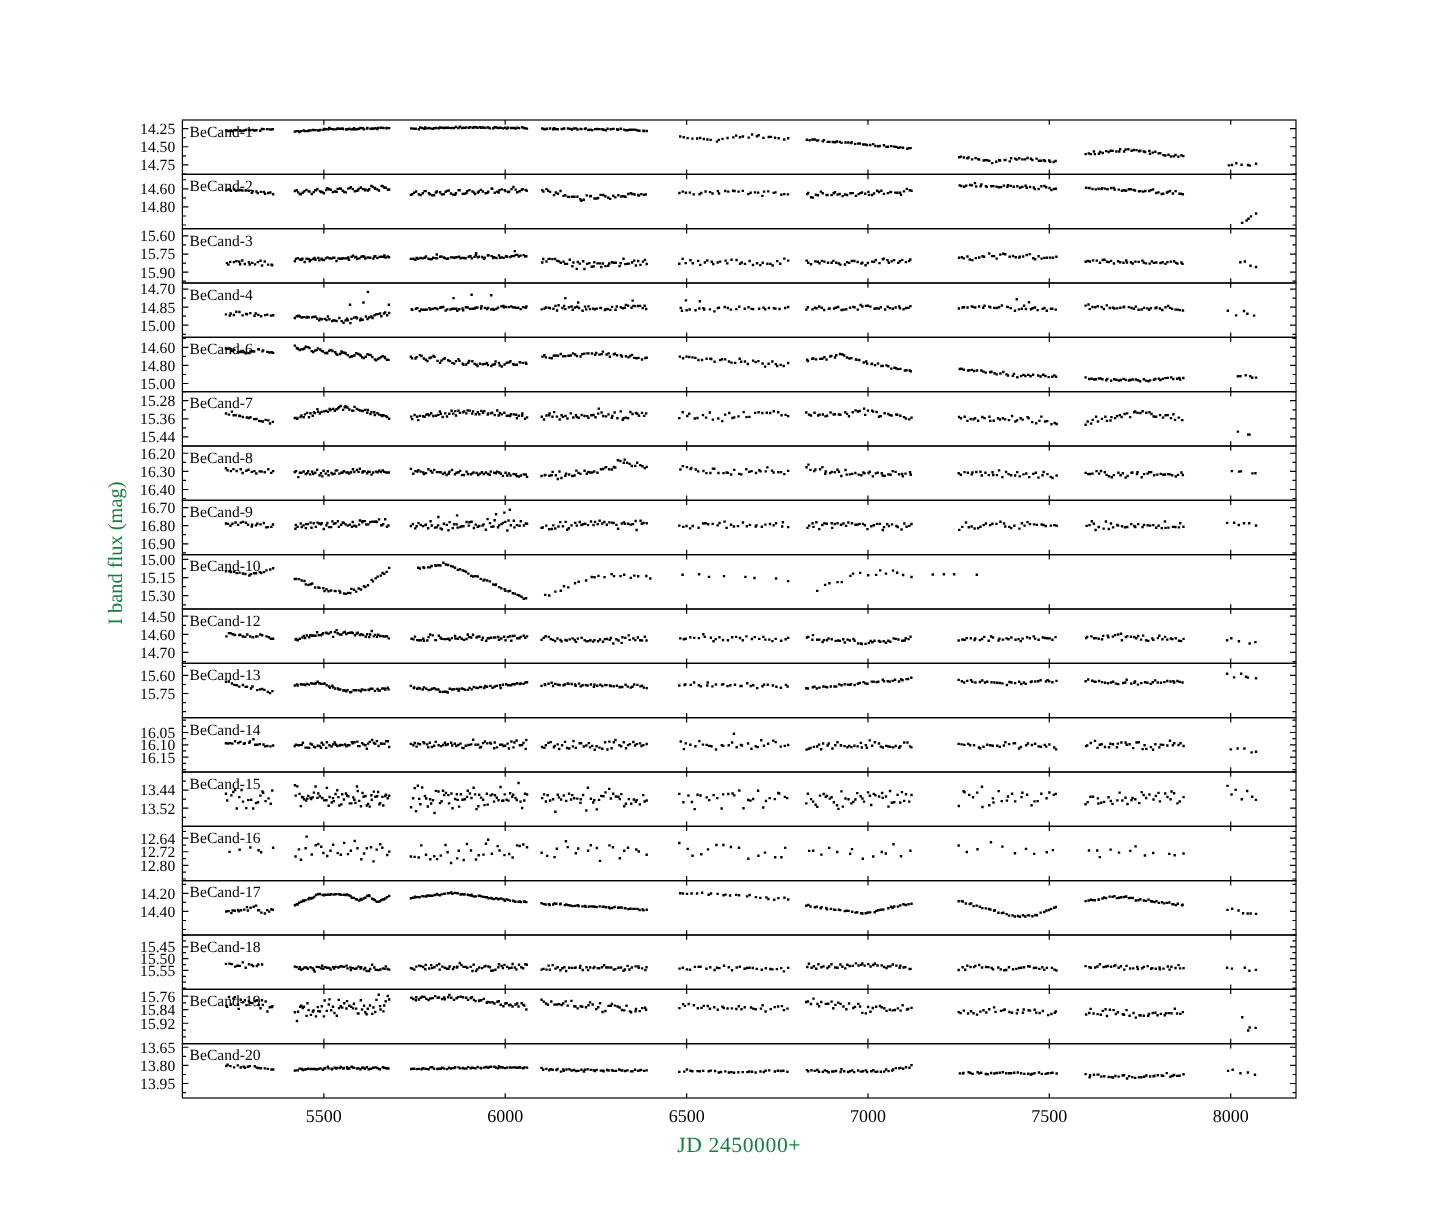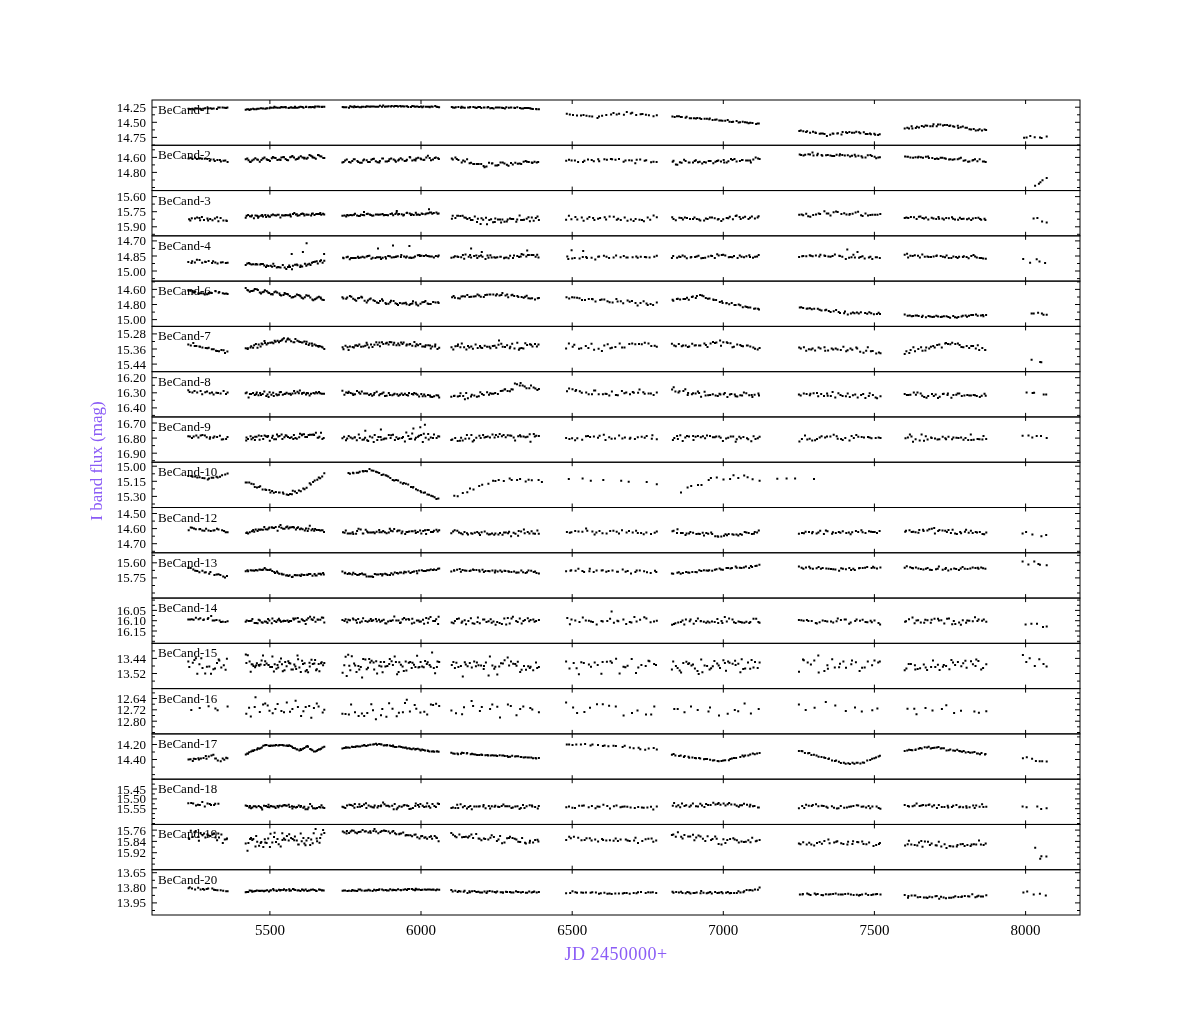--- a/index.html
+++ b/index.html
@@ -1,17 +1,17 @@
 <!DOCTYPE html>
 <html><head>
 <meta charset="utf-8">
 <style>
   html,body{margin:0;padding:0;background:#ffffff;}
   .figure{position:relative;width:1200px;height:1019px;background:#ffffff;overflow:hidden;
-          font-family:"Liberation Serif","DejaVu Serif",serif;color:#8b5cf6;}
+          font-family:"Liberation Serif","DejaVu Serif",serif;color:#15803d;}
   .xlabel{position:absolute;left:0;width:1232px;top:944px;text-align:center;
           font-size:18px;letter-spacing:0.5px;}
   .ylabel{position:absolute;left:97px;top:461px;transform:translate(-50%,-50%) rotate(-90deg);
           font-size:17px;white-space:nowrap;}
   svg text{font-family:"Liberation Serif","DejaVu Serif",serif;fill:#000;}
 </style>
 </head>
 <body>
 
 <div class="figure">

